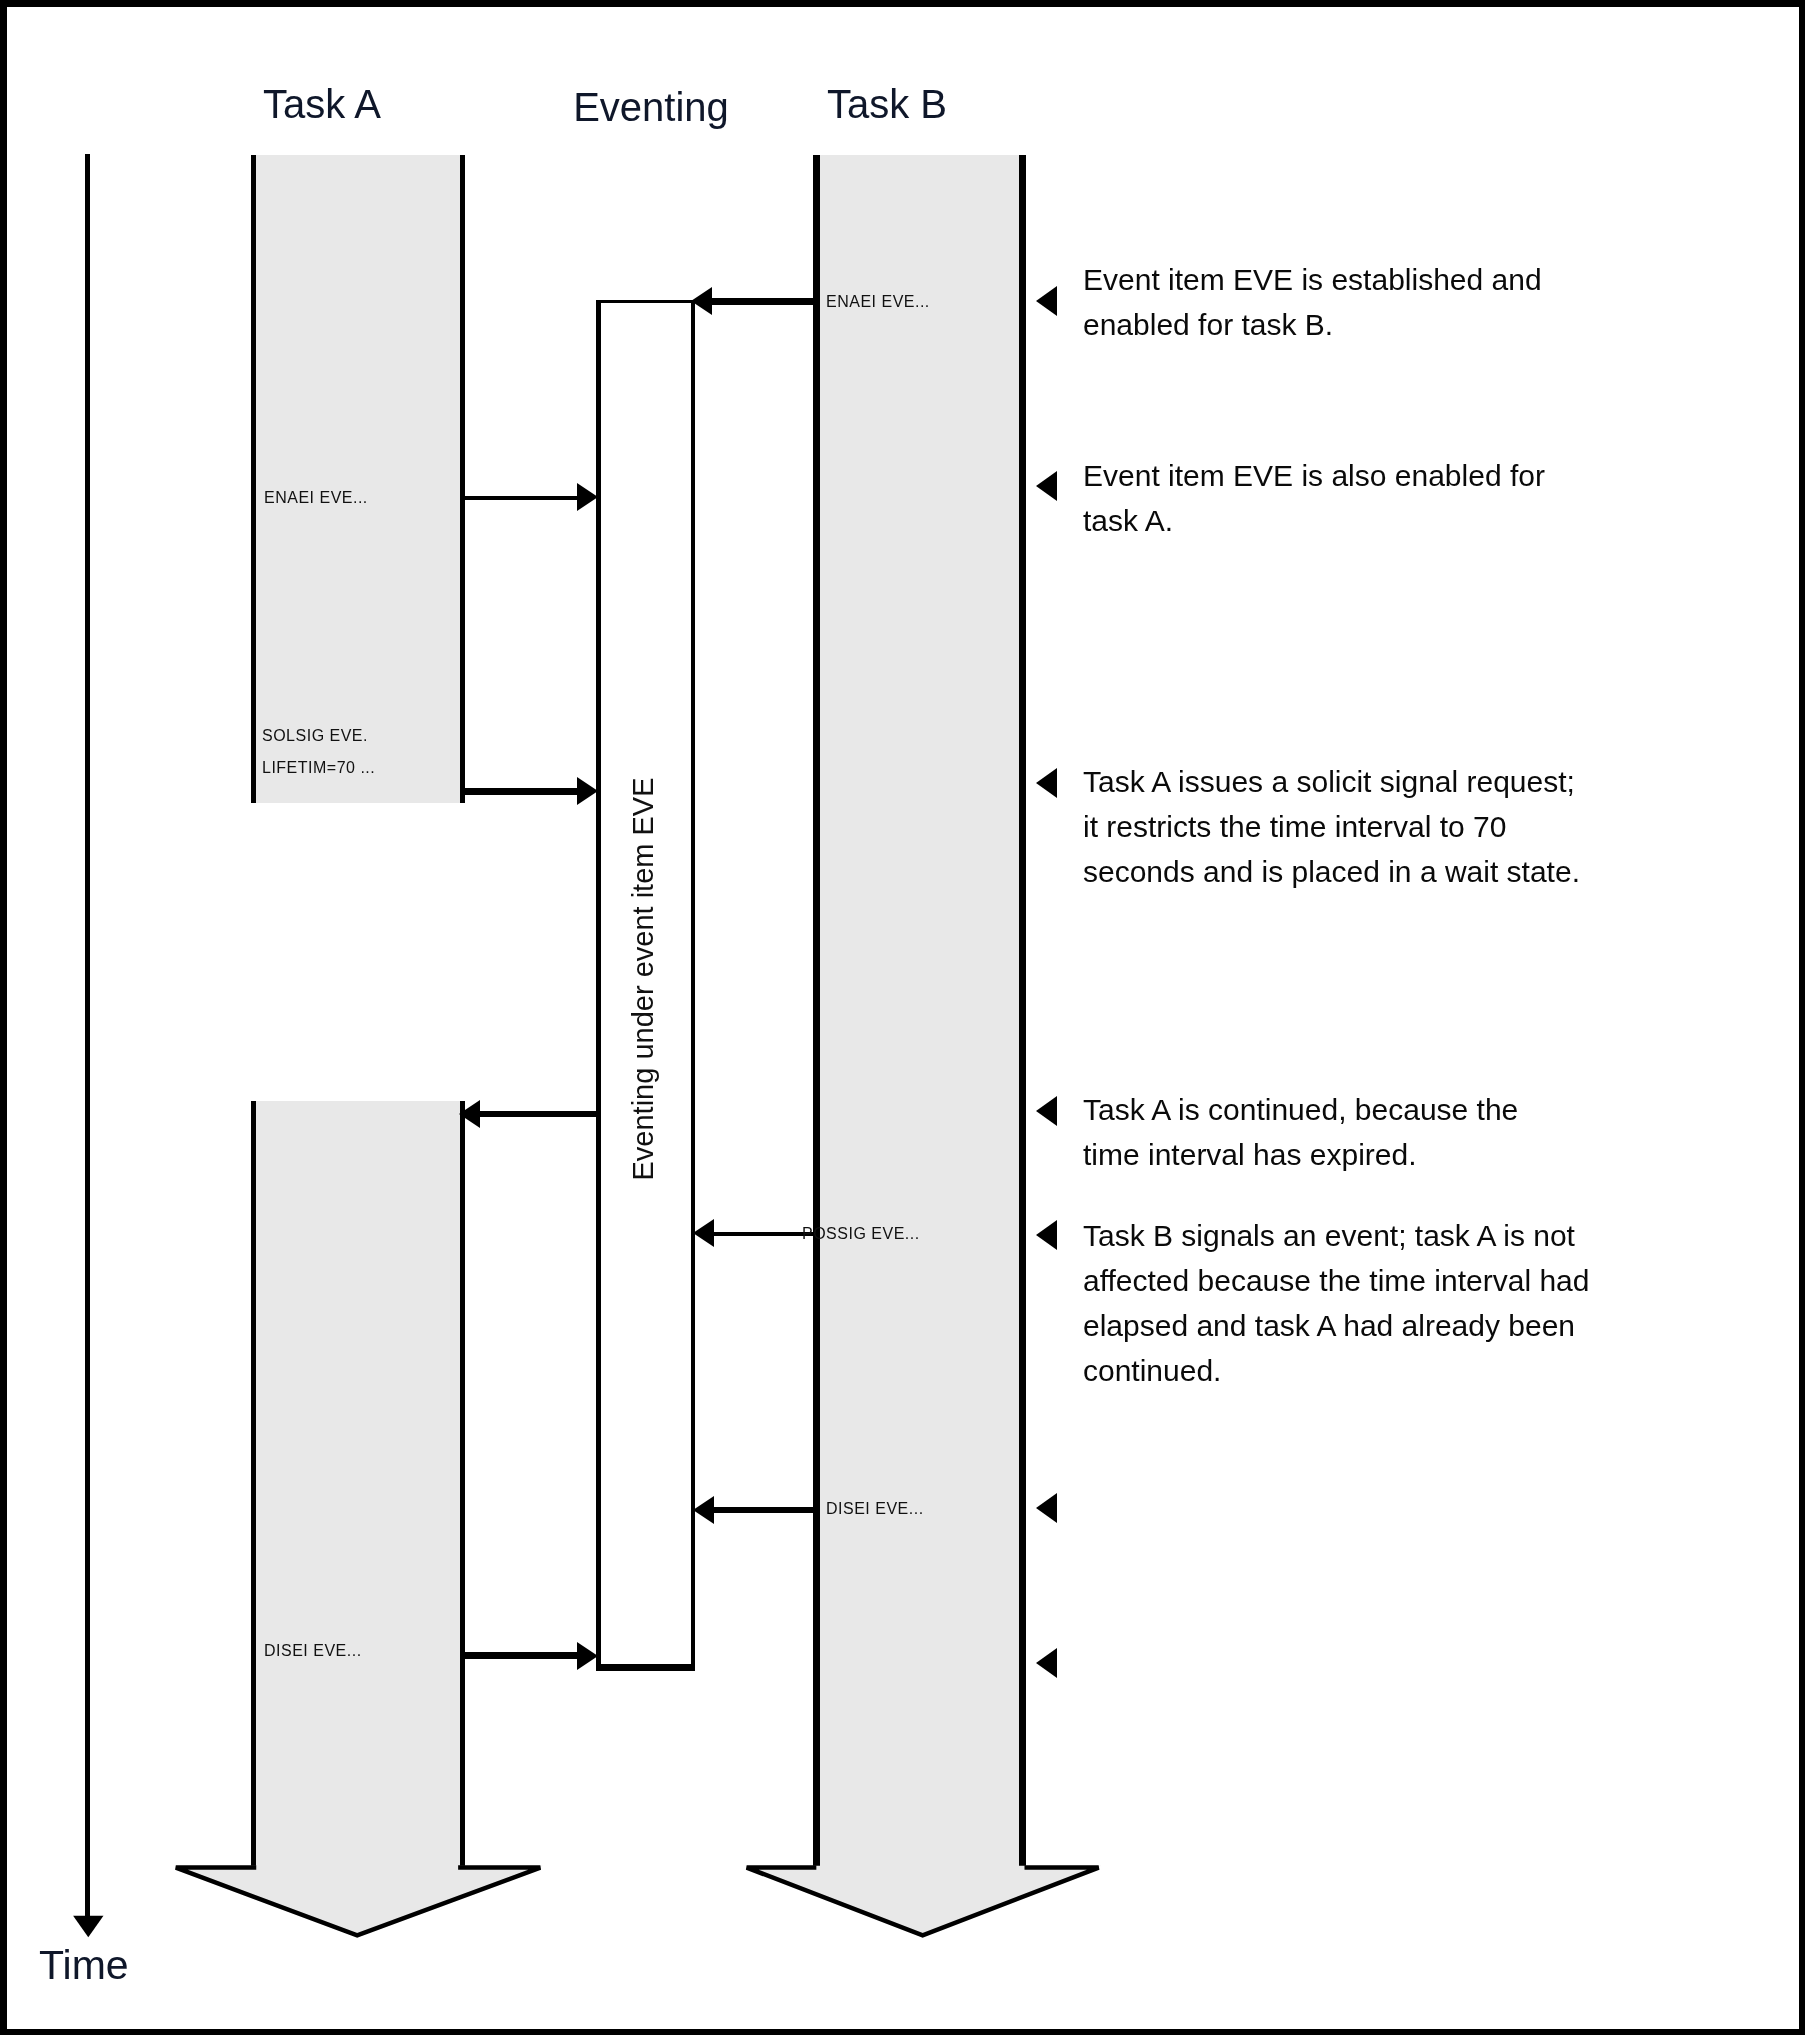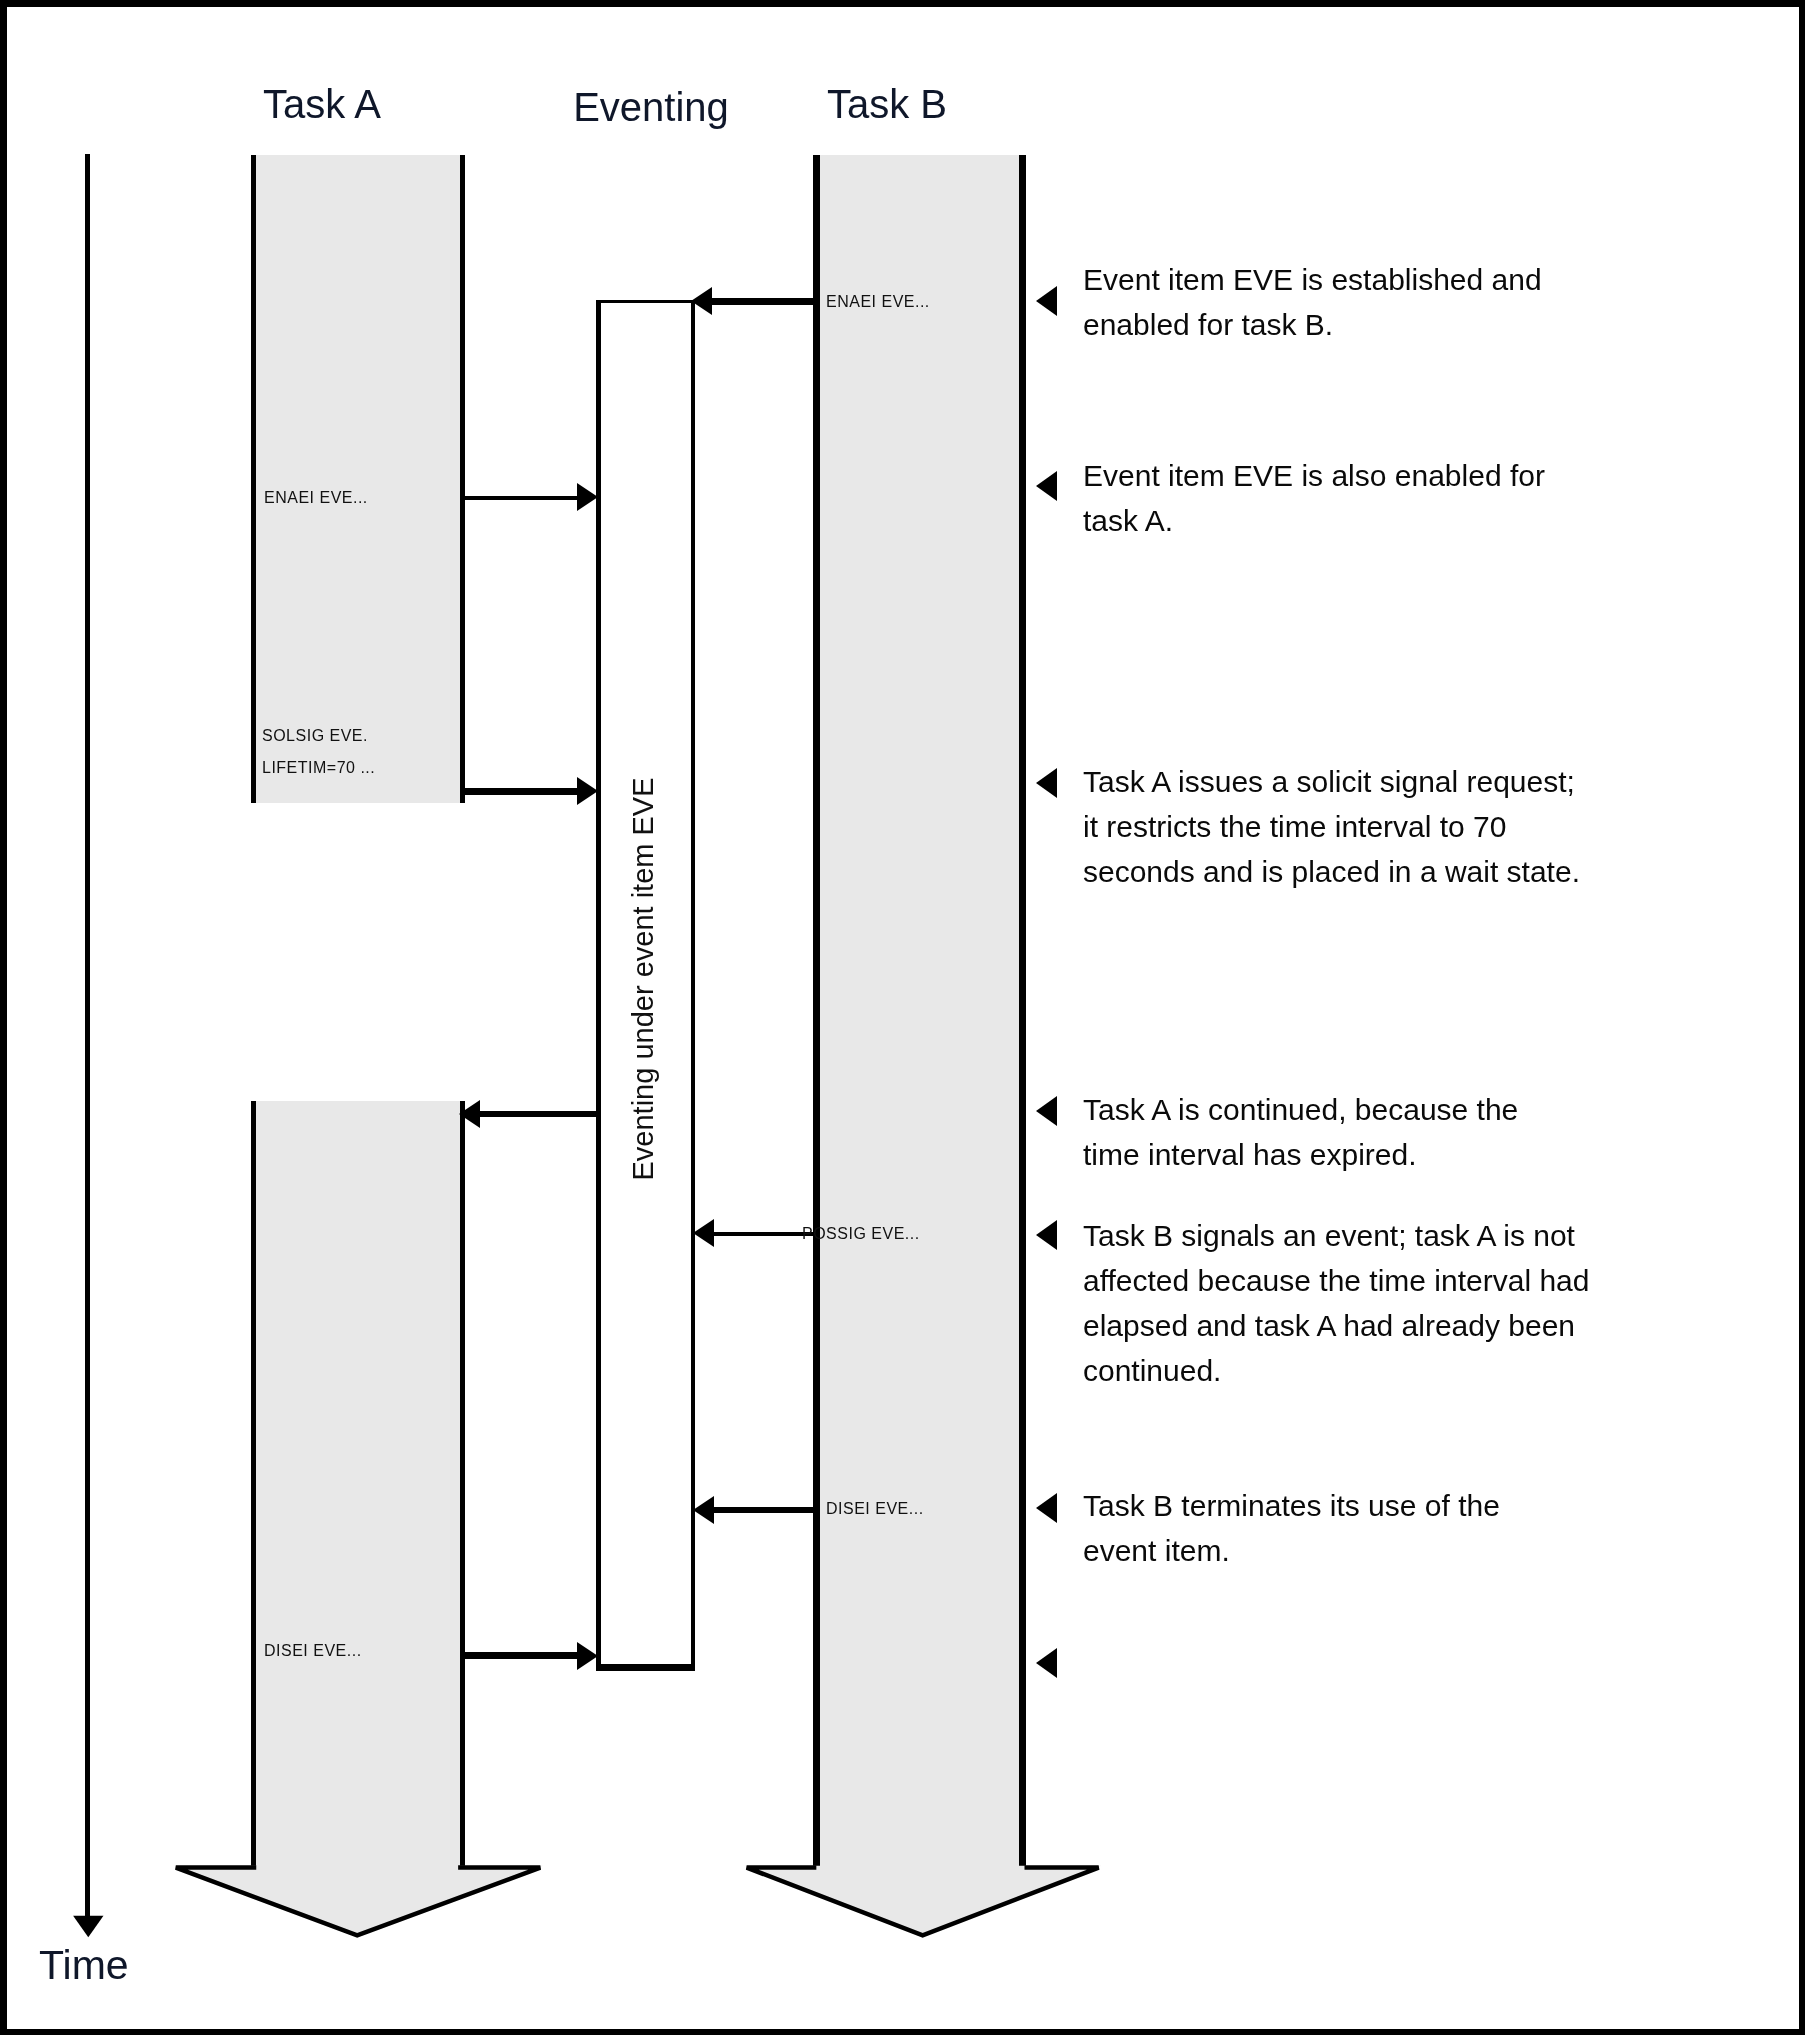--- a/index.html
+++ b/index.html
@@ -163,17 +163,15 @@
 task A.</div>
   <div class="annotation" style="top:752px;">Task A issues a solicit signal request;
 it restricts the time interval to 70
 seconds and is placed in a wait state.</div>
   <div class="annotation" style="top:1080px;">Task A is continued, because the
 time interval has expired.</div>
   <div class="annotation" style="top:1206px;">Task B signals an event; task A is not
 affected because the time interval had
 elapsed and task A had already been
 continued.</div>
-  <div class="annotation" style="top:1476px;">Task B terminates its use of the
-event item.</div>
 
 </div>
 
 
 </body></html>

